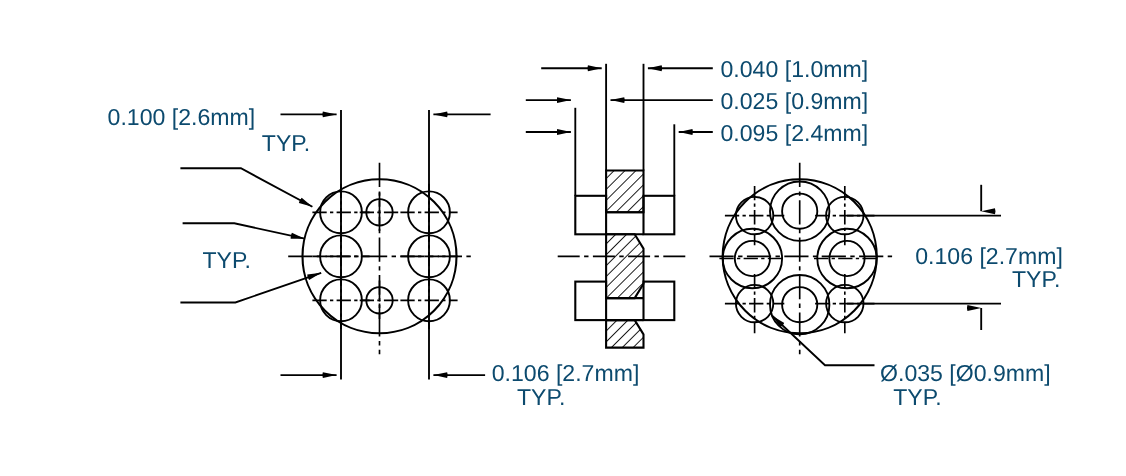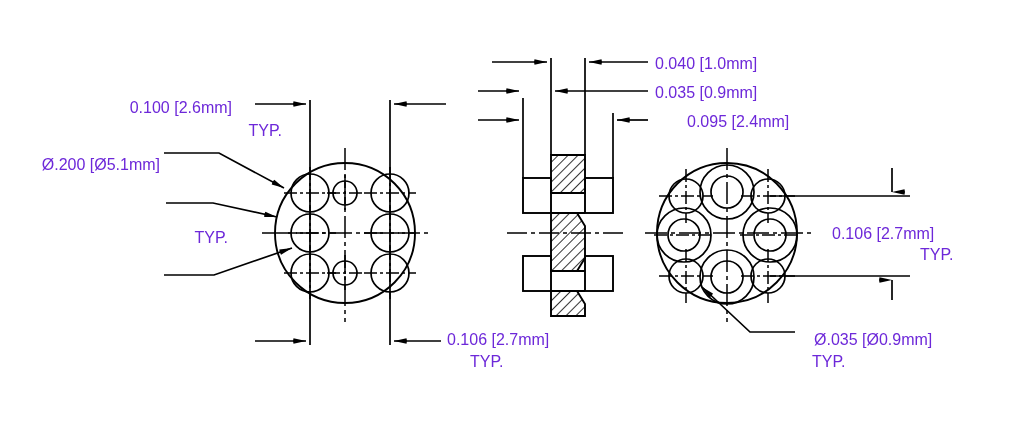--- a/index.html
+++ b/index.html
@@ -20,22 +20,22 @@
   #drawing {
     position: absolute;
     left: 0;
     top: 0;
     width: 1024px;
     height: 433px;
   }
   .lbl {
     position: absolute;
     font-family: "Liberation Sans", sans-serif;
-    font-size: 16px;
-    color: #6d28d9;
+    font-size: 21px;
+    color: #0c4a6e;
     white-space: pre;
     letter-spacing: 0px;
     line-height: 19px;
   }
   .lbl.r { text-align: left; transform: translateX(-100%); }
 </style>
 </head>
 <body>
 
 <div id="sheet">
@@ -207,31 +207,30 @@
       </g>
 
       <path d="M795,332 L750,332 L702,287" marker-end="url(#arrR)"></path>
 
     </g>
   </svg>
 
   <div class="lbl r" style="left:232px; top:98px;">0.100 [2.6mm]</div>
   <div class="lbl r" style="left:282px; top:121px;">TYP.</div>
 
-  <div class="lbl r" style="left:160px; top:155px;">Ø.200 [Ø5.1mm]</div>
 
   <div class="lbl r" style="left:228px; top:228px;">TYP.</div>
 
 
   <div class="lbl" style="left:655px; top:54px;">0.040 [1.0mm]</div>
-  <div class="lbl" style="left:655px; top:83px;">0.035 [0.9mm]</div>
-  <div class="lbl" style="left:655px; top:112px;margin-left:32px;">0.095 [2.4mm]</div>
+  <div class="lbl" style="left:655px; top:83px;">0.025 [0.9mm]</div>
+  <div class="lbl" style="left:655px; top:112px;">0.095 [2.4mm]</div>
 
   <div class="lbl" style="left:832px; top:224px;">0.106 [2.7mm]</div>
   <div class="lbl" style="left:920px; top:245px;">TYP.</div>
 
   <div class="lbl" style="left:447px; top:330px;">0.106 [2.7mm]</div>
   <div class="lbl" style="left:470px; top:352px;">TYP.</div>
 
-  <div class="lbl" style="left:800px; top:330px;margin-left:14px;">Ø.035 [Ø0.9mm]</div>
+  <div class="lbl" style="left:800px; top:330px;">Ø.035 [Ø0.9mm]</div>
   <div class="lbl" style="left:812px; top:352px;">TYP.</div>
 
 </div>
 
 </body></html>

